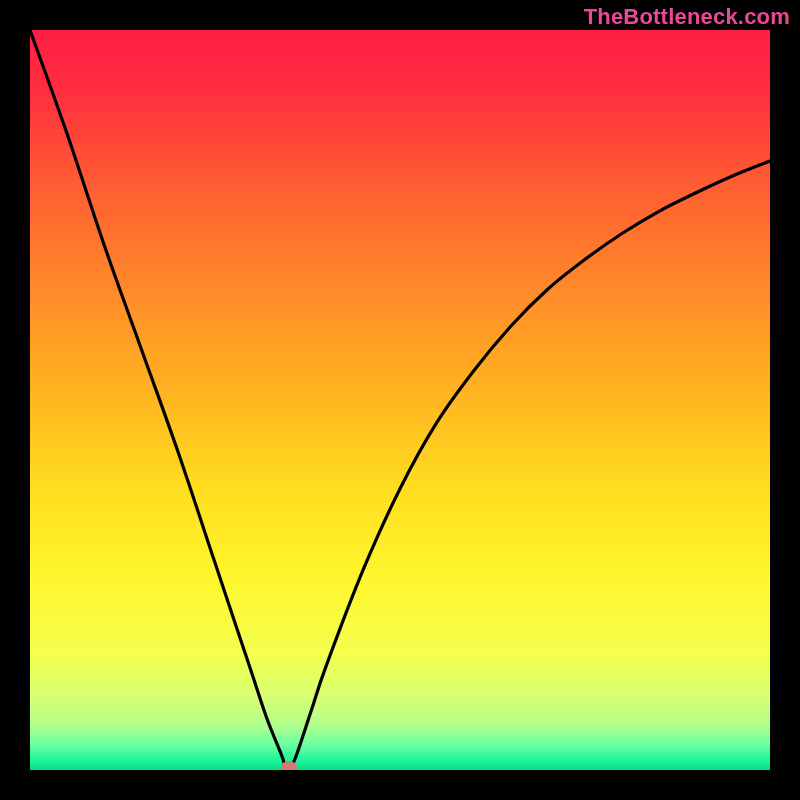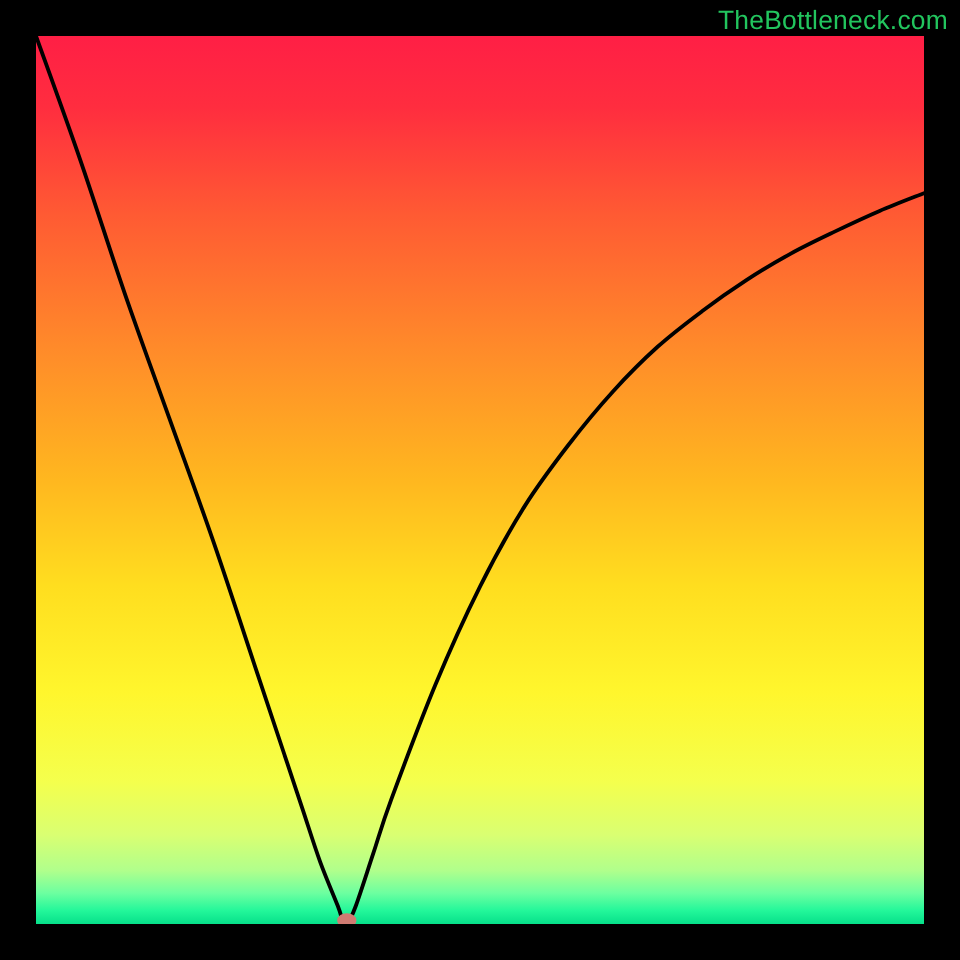--- a/index.html
+++ b/index.html
@@ -14,23 +14,23 @@
   .frame {
     position: relative;
     width: 800px;
     height: 800px;
     background: #000;
   }
   .watermark {
     position: absolute;
     top: 4px;
     right: 10px;
-    color: #22c55e;
+    color: #ec4899;
     font-size: 22px;
-    font-weight: 400;
+    font-weight: 700;
     letter-spacing: 0.2px;
     z-index: 5;
   }
   .plot-area {
     position: absolute;
     left: 30px;
     top: 30px;
     width: 740px;
     height: 740px;
   }

